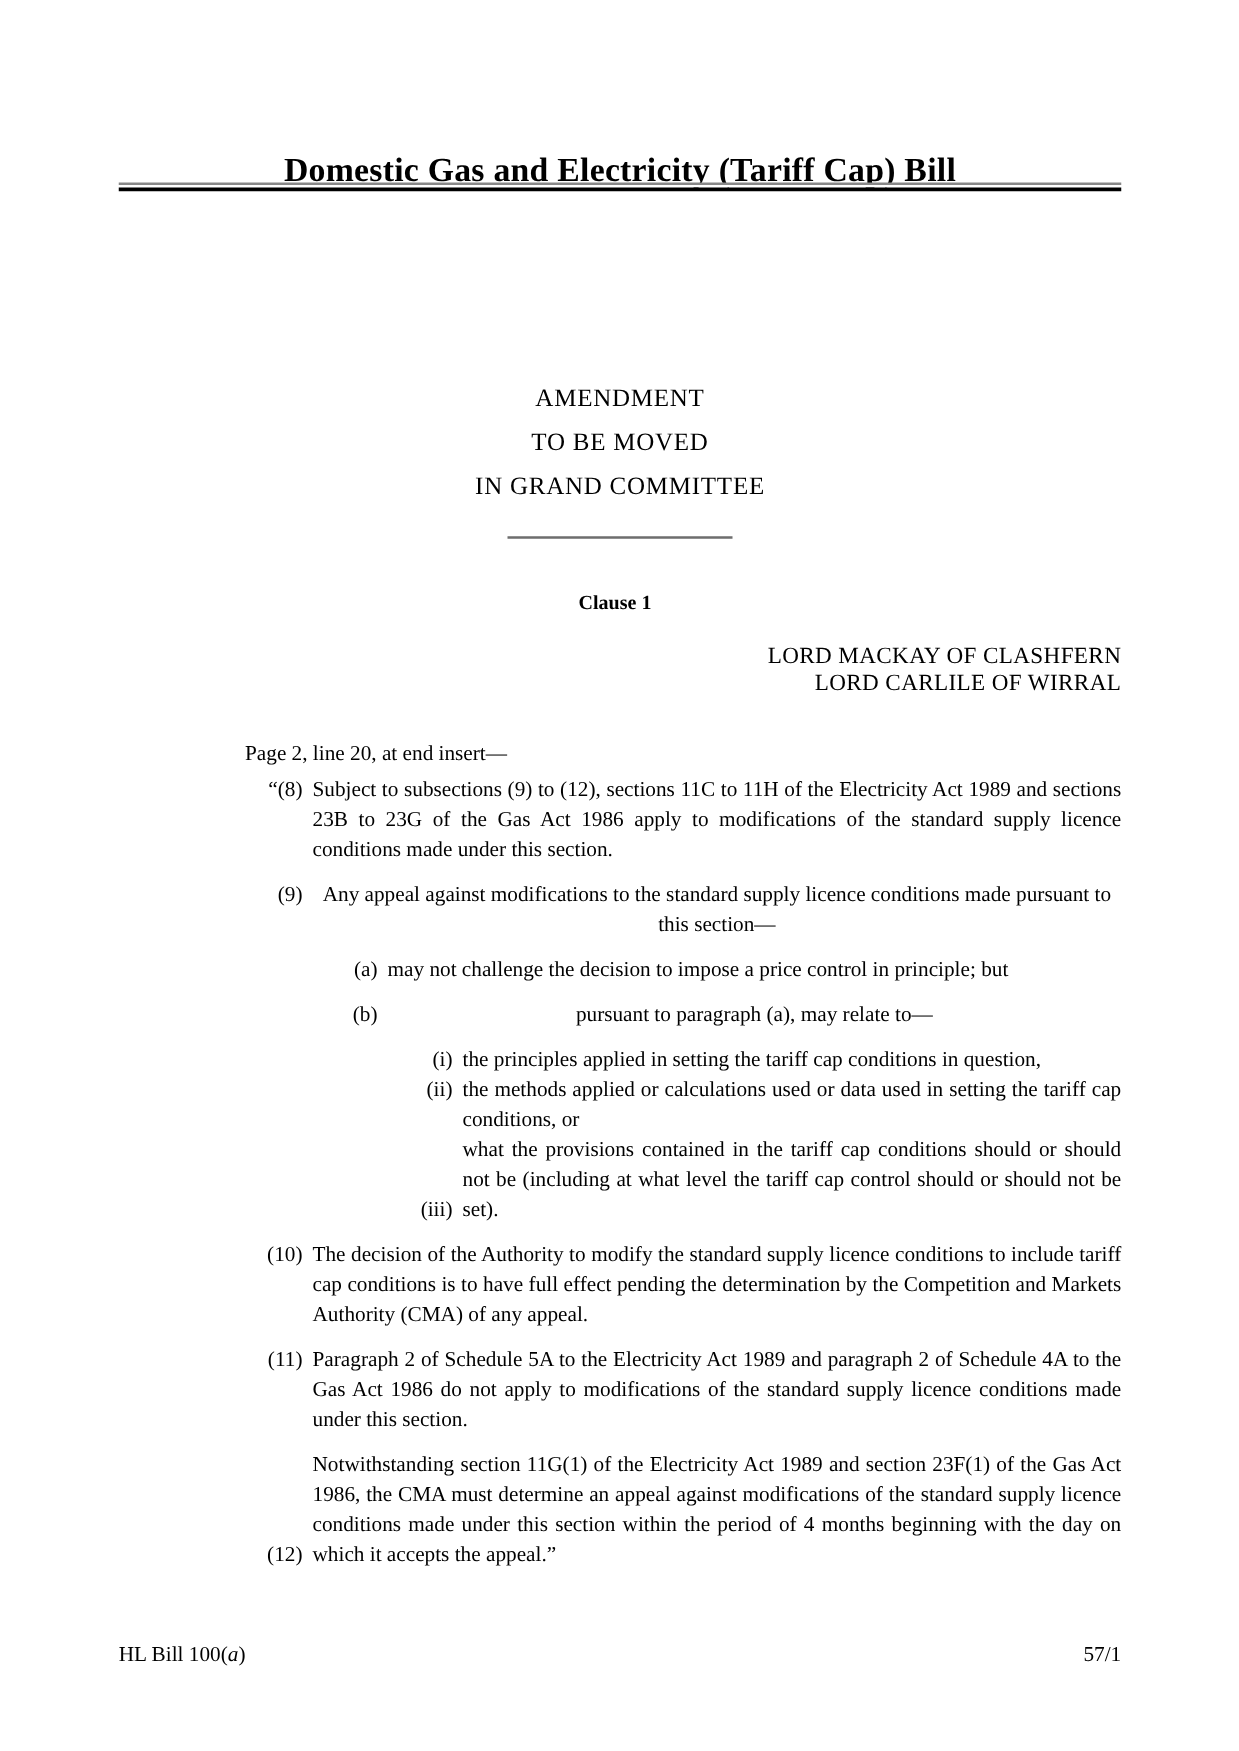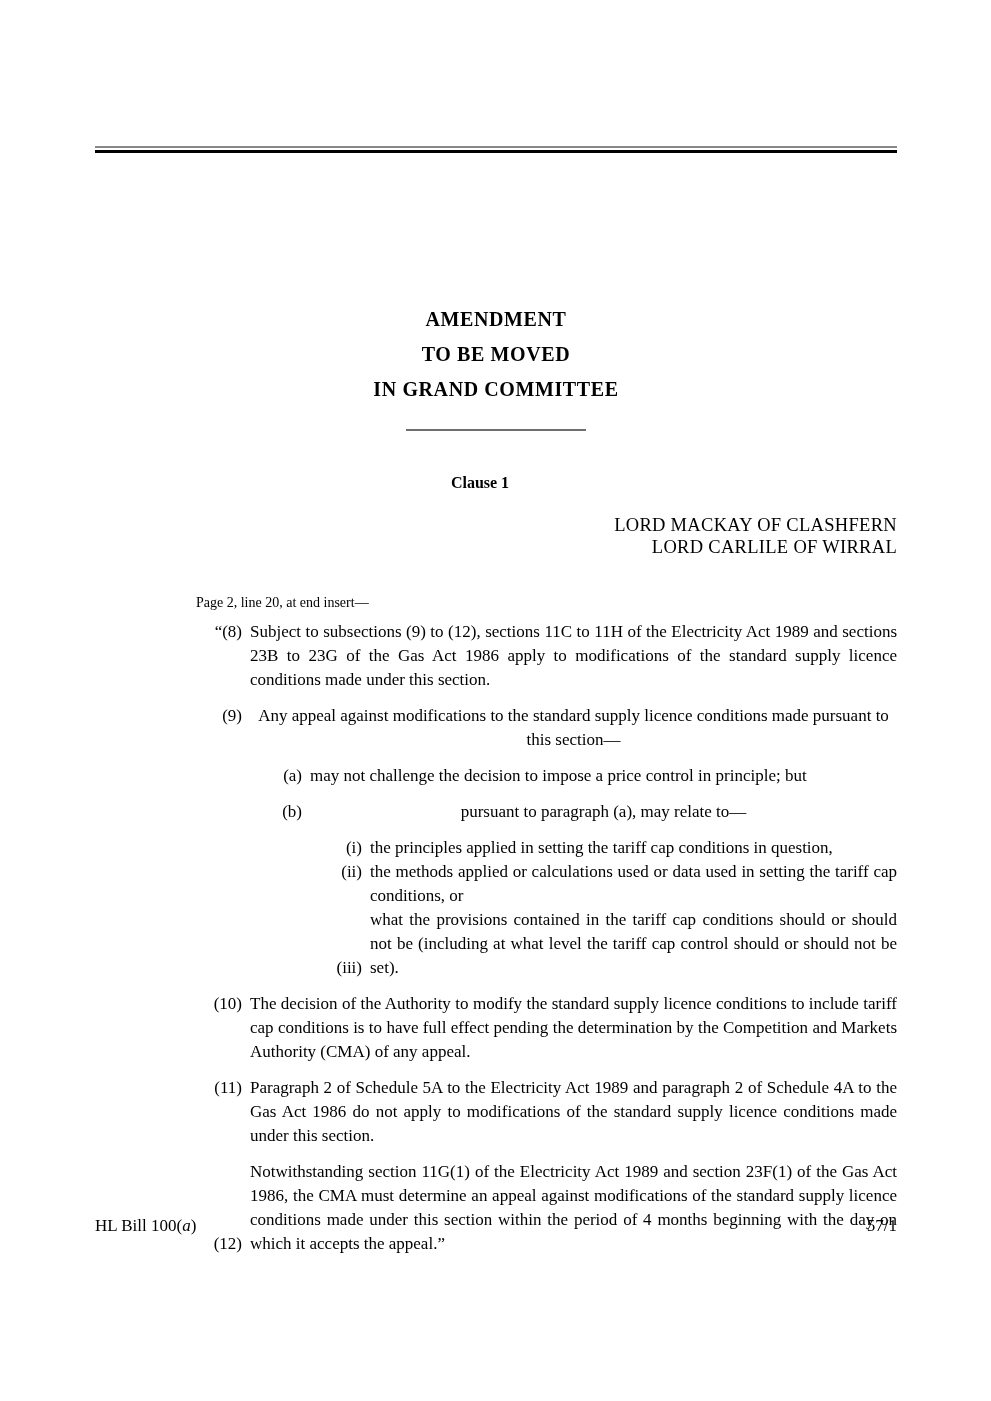--- a/index.html
+++ b/index.html
@@ -55,41 +55,40 @@
     width: 100%;
   }
 
   
   .heading-block {
     position: absolute;
     left: 95px;
     top: 302px;
     width: 802px;
     text-align: center;
-    font-weight: bold;
   }
   .heading-line {
     font-size: 20px;
     line-height: 35px;
     letter-spacing: 0.6px;
   }
   .short-rule-wrap {
     margin-top: 22px;
     display: flex;
     justify-content: center;
   }
   .short-rule {
     width: 180px;
     height: 2px;
     background: #6e6e6e;
   }
 
   .clause-heading {
     position: absolute;
-    left: 79px;
+    left: 91px;
     top: 474px;
     width: 802px;
     text-align: center;
     font-size: 16px;
     font-weight: bold;
   }
 
   .sponsors {
     position: absolute;
     left: 95px;
@@ -99,21 +98,21 @@
     font-size: 18.5px;
     line-height: 21.5px;
     letter-spacing: 0.3px;
   }
 
   
   .insert-line {
     position: absolute;
     left: 196px;
     top: 592px;
-    font-size: 14px;
+    font-size: 17px;
     line-height: 22px;
   }
 
   .body-block {
     position: absolute;
     left: 196px;
     top: 620px;
     width: 701px;
     font-size: 17px;
   }
@@ -182,34 +181,35 @@
   }
 
   .sublist { margin-top: 2px; }
 
   .nojust > .content { text-align: center; }
 
   
   .footer {
     position: absolute;
     left: 95px;
-    top: 1216px;
+    top: 1314px;
     width: 802px;
     display: flex;
     justify-content: space-between;
     align-items: baseline;
     font-size: 17px;
   }
   .footer em { font-style: italic; }
 </style>
 </head>
 <body>
 
 <div class="page">
 
+  <h1 class="doc-title">Domestic Gas and Electricity (Tariff Cap) Bill</h1>
 
   <div class="title-rules">
     <div class="rule-thin"></div>
     <div class="rule-gap"></div>
     <div class="rule-thick"></div>
   </div>
 
   <div class="heading-block">
     <div class="heading-line">AMENDMENT</div>
     <div class="heading-line">TO BE MOVED</div>

